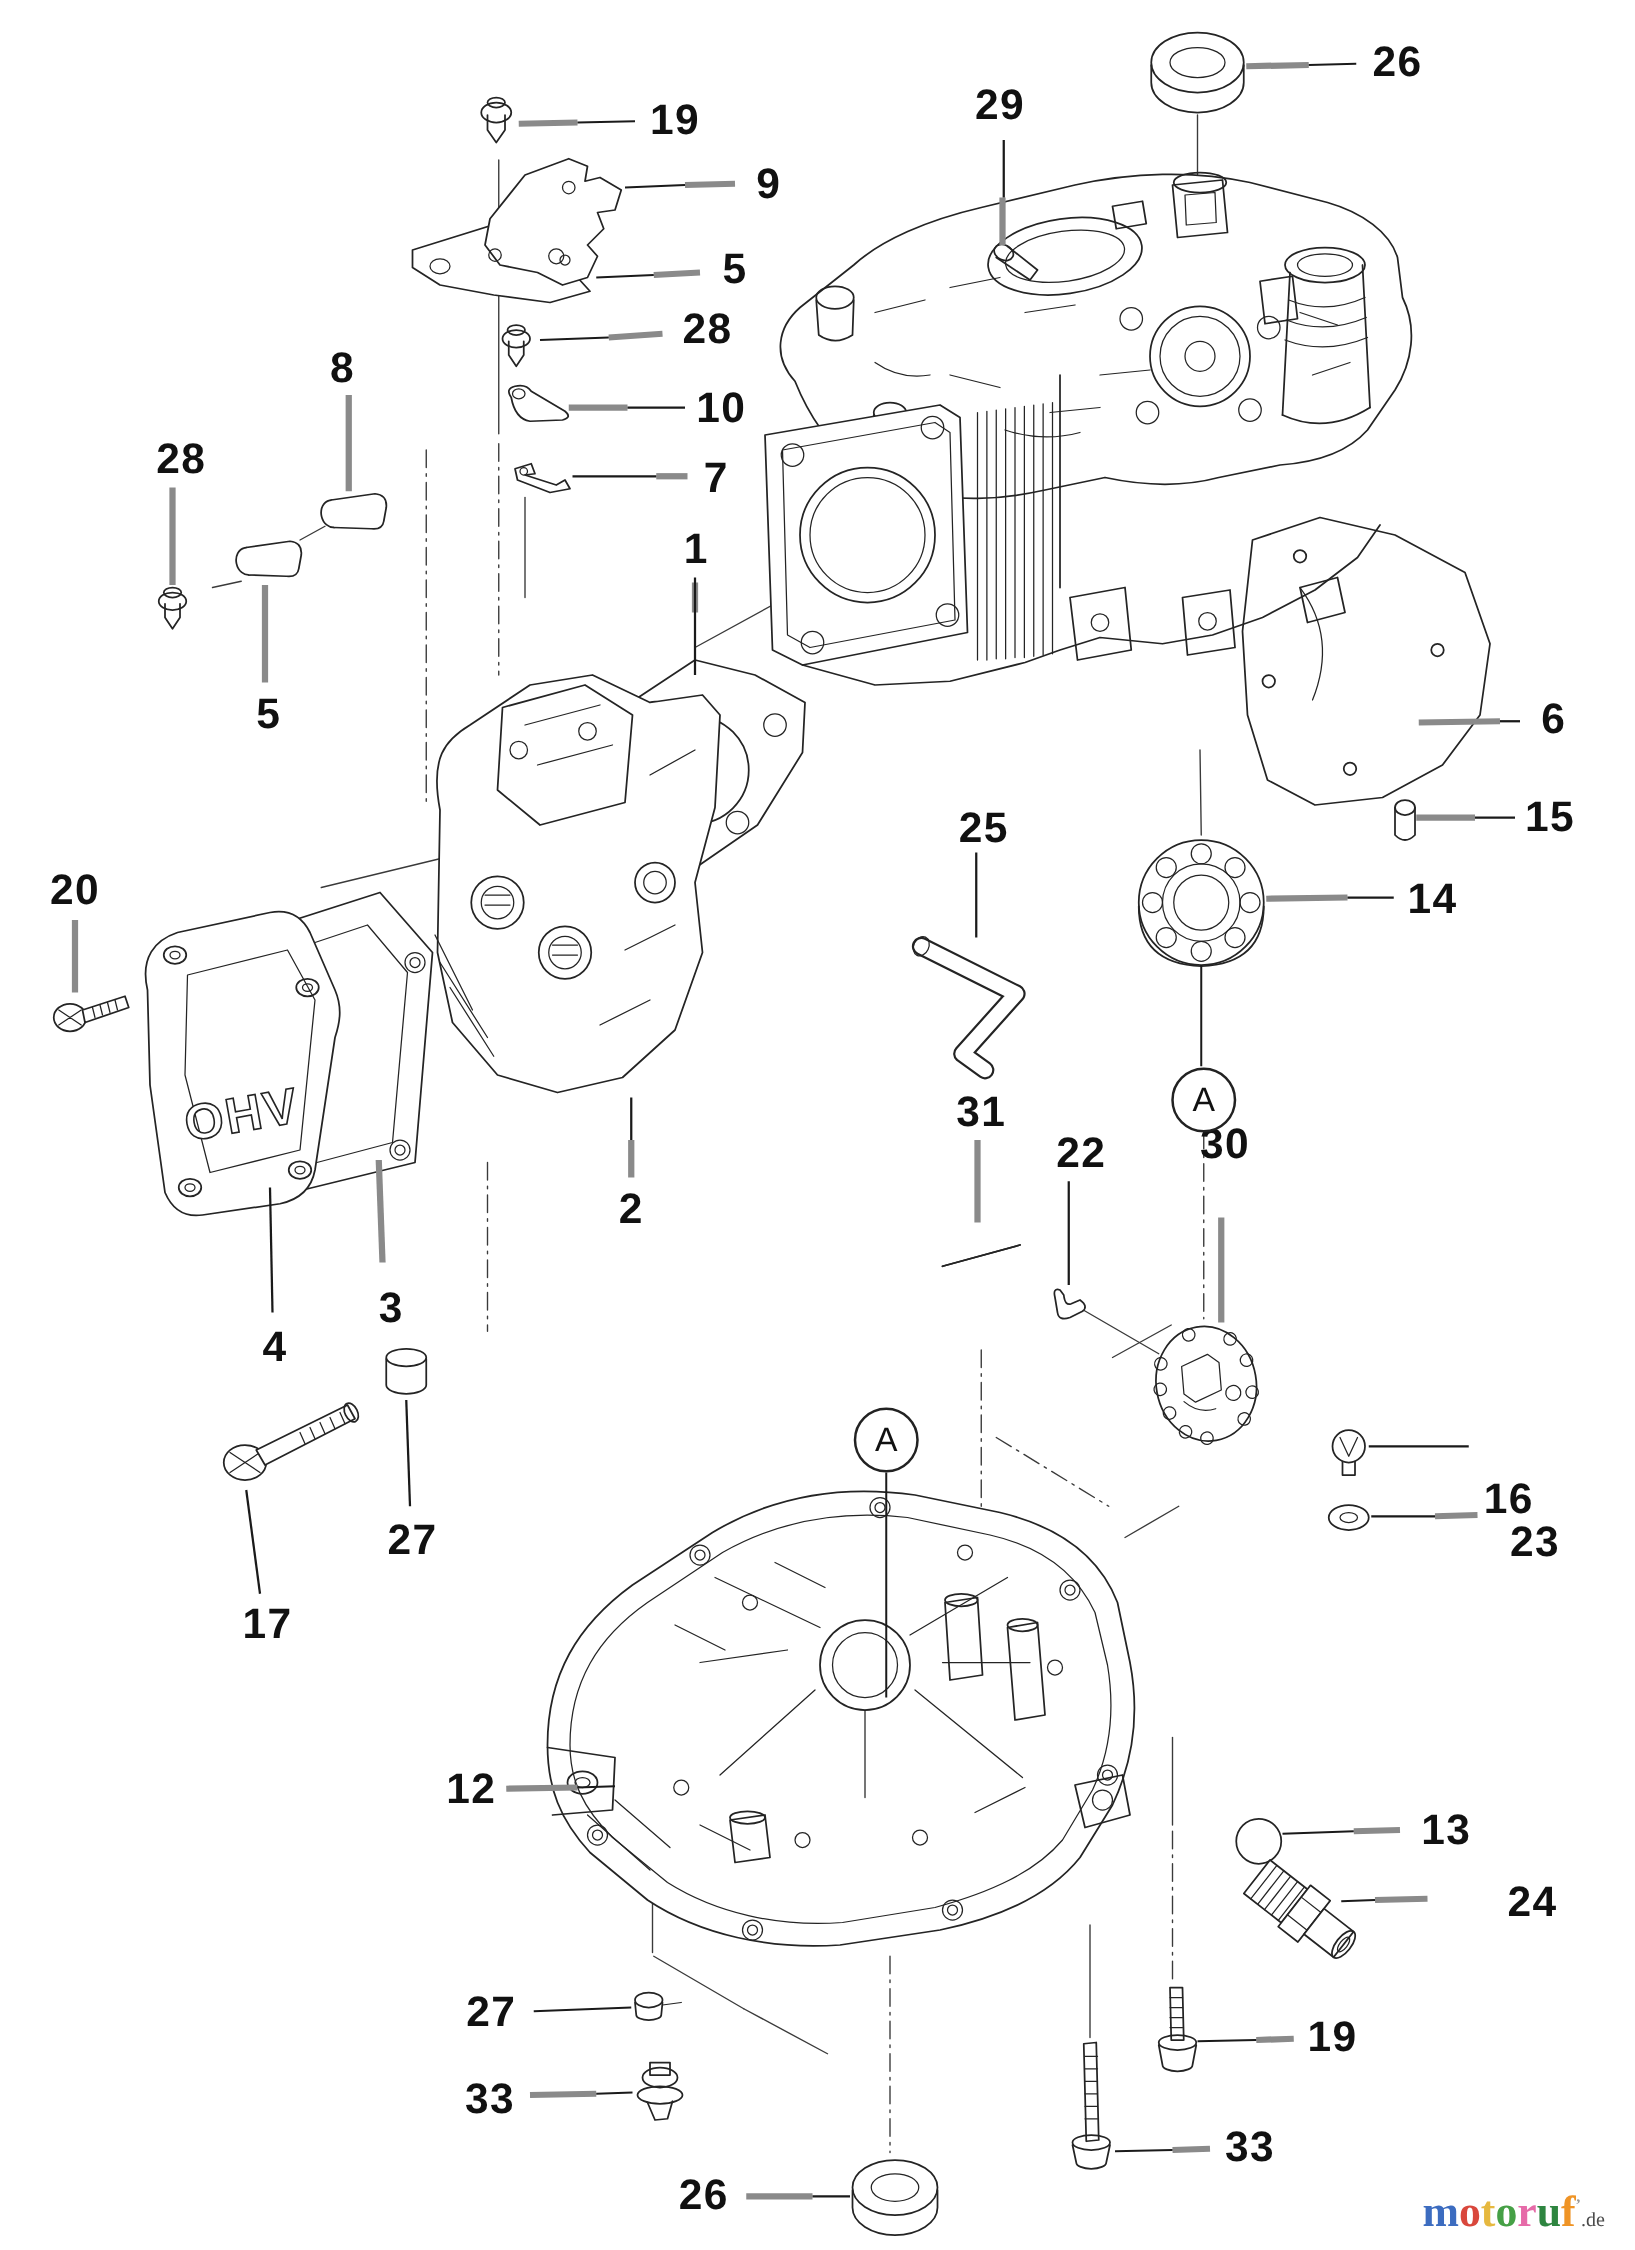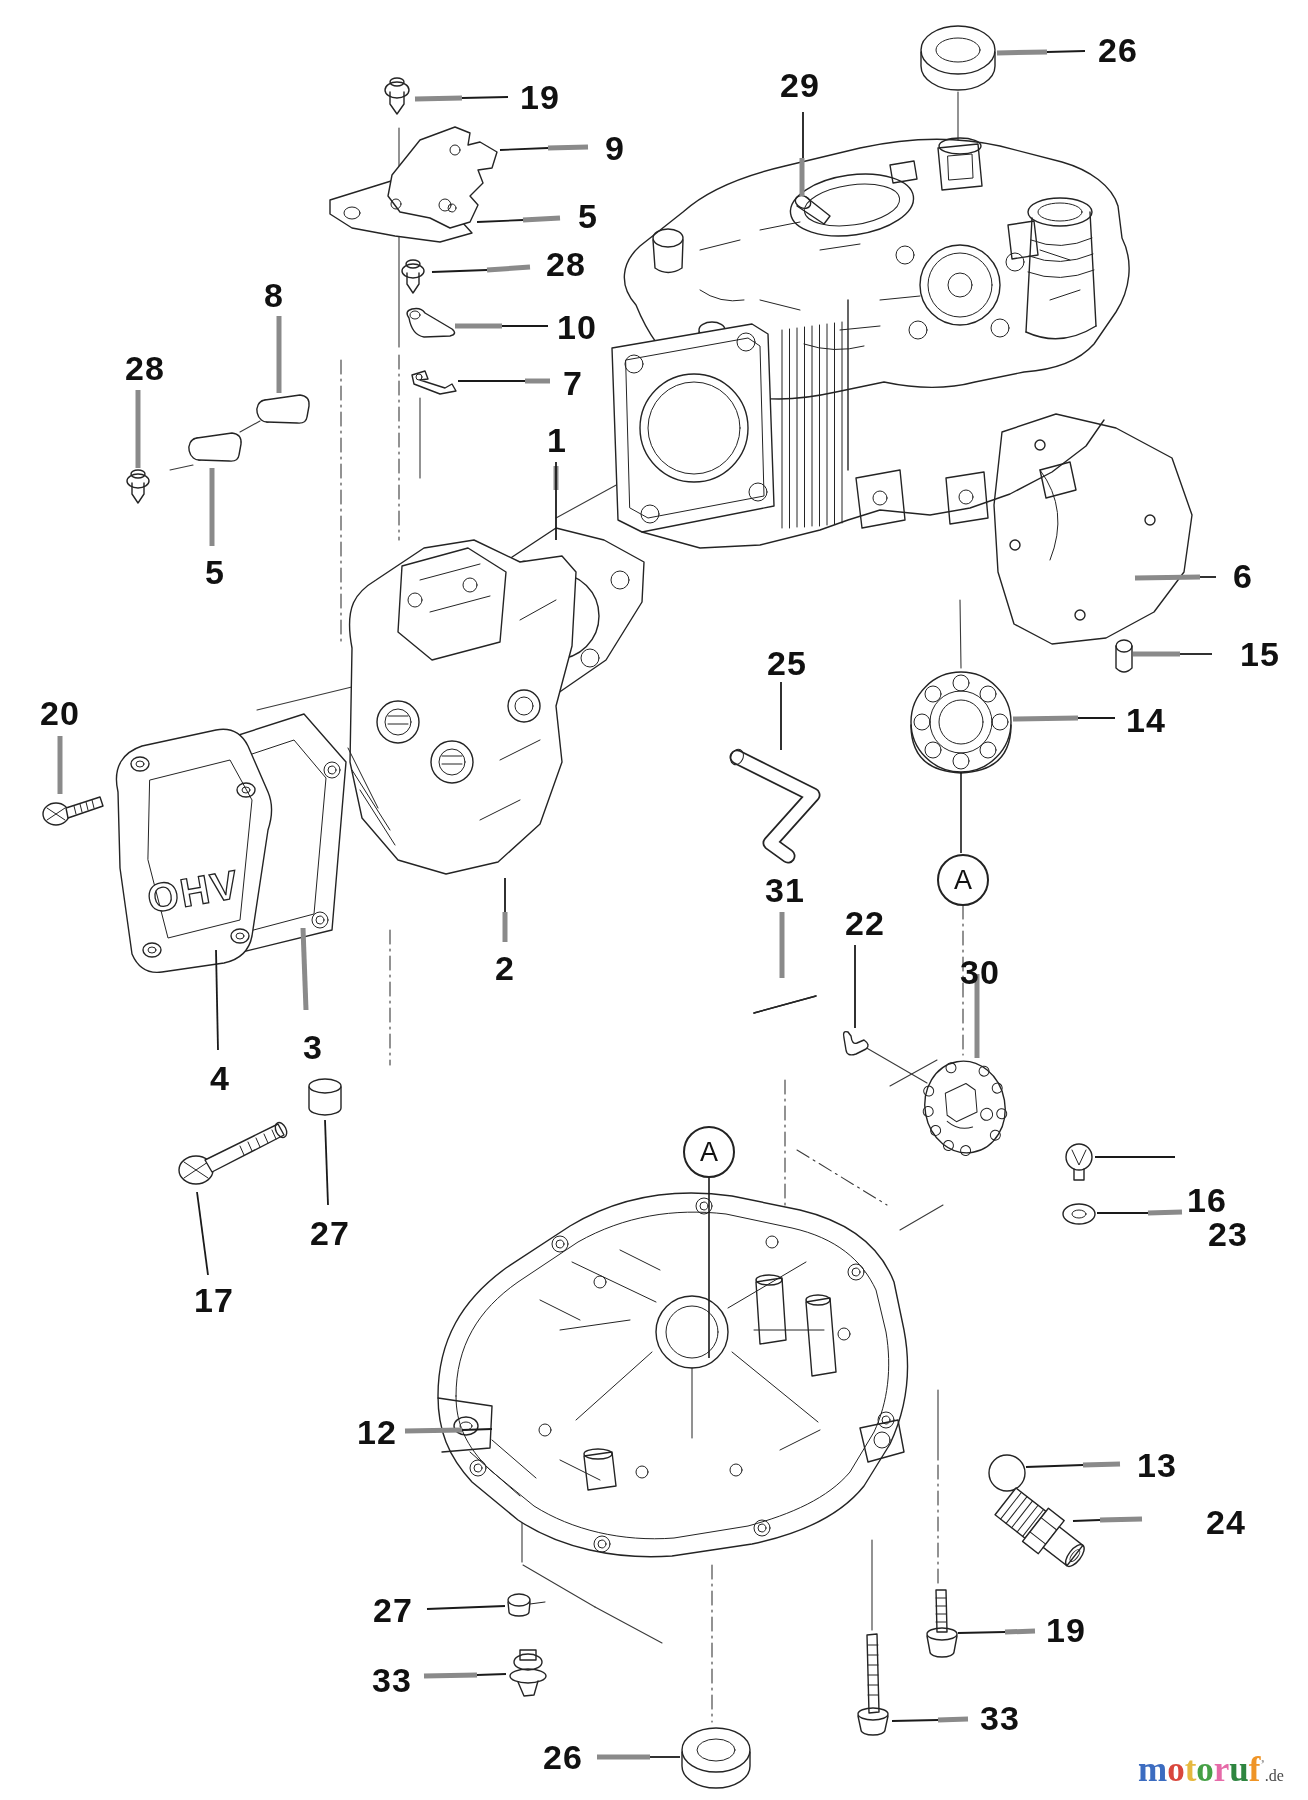--- a/index.html
+++ b/index.html
@@ -462,26 +462,26 @@
       <div class="callout" style="left: 215px; top: 572px;">5</div>
       <div class="callout" style="left: 60px; top: 713px;">20</div>
       <div class="callout" style="left: 220px; top: 1078px;">4</div>
       <div class="callout" style="left: 313px; top: 1047px;">3</div>
       <div class="callout" style="left: 505px; top: 968px;">2</div>
       <div class="callout" style="left: 330px; top: 1233px;">27</div>
       <div class="callout" style="left: 214px; top: 1300px;">17</div>
       <div class="callout" style="left: 800px; top: 85px;">29</div>
       <div class="callout" style="left: 1118px; top: 50px;">26</div>
       <div class="callout" style="left: 1243px; top: 576px;">6</div>
-      <div class="callout" style="left: 1240px; top: 654px; margin-left: 20px;">15</div>
+      <div class="callout" style="left: 1240px; top: 654px;">15</div>
       <div class="callout" style="left: 1146px; top: 720px;">14</div>
       <div class="callout" style="left: 787px; top: 663px;">25</div>
       <div class="callout" style="left: 785px; top: 890px;">31</div>
       <div class="callout" style="left: 865px; top: 923px;">22</div>
-      <div class="callout" style="left: 980px; top: 972px;">30</div>
+      <div class="callout" style="left: 980px; top: 916px;">30</div>
       <div class="callout" style="left: 1207px; top: 1200px;">16</div>
       <div class="callout" style="left: 1228px; top: 1213px; margin-top: 21px;">23</div>
       <div class="callout" style="left: 377px; top: 1432px;">12</div>
       <div class="callout" style="left: 1157px; top: 1465px;">13</div>
       <div class="callout" style="left: 1197px; top: 1522px; margin-left: 29px;">24</div>
       <div class="callout" style="left: 1066px; top: 1630px;">19</div>
       <div class="callout" style="left: 393px; top: 1610px;">27</div>
       <div class="callout" style="left: 392px; top: 1680px;">33</div>
       <div class="callout" style="left: 563px; top: 1757px;">26</div>
       <div class="callout" style="left: 1000px; top: 1718px;">33</div>

